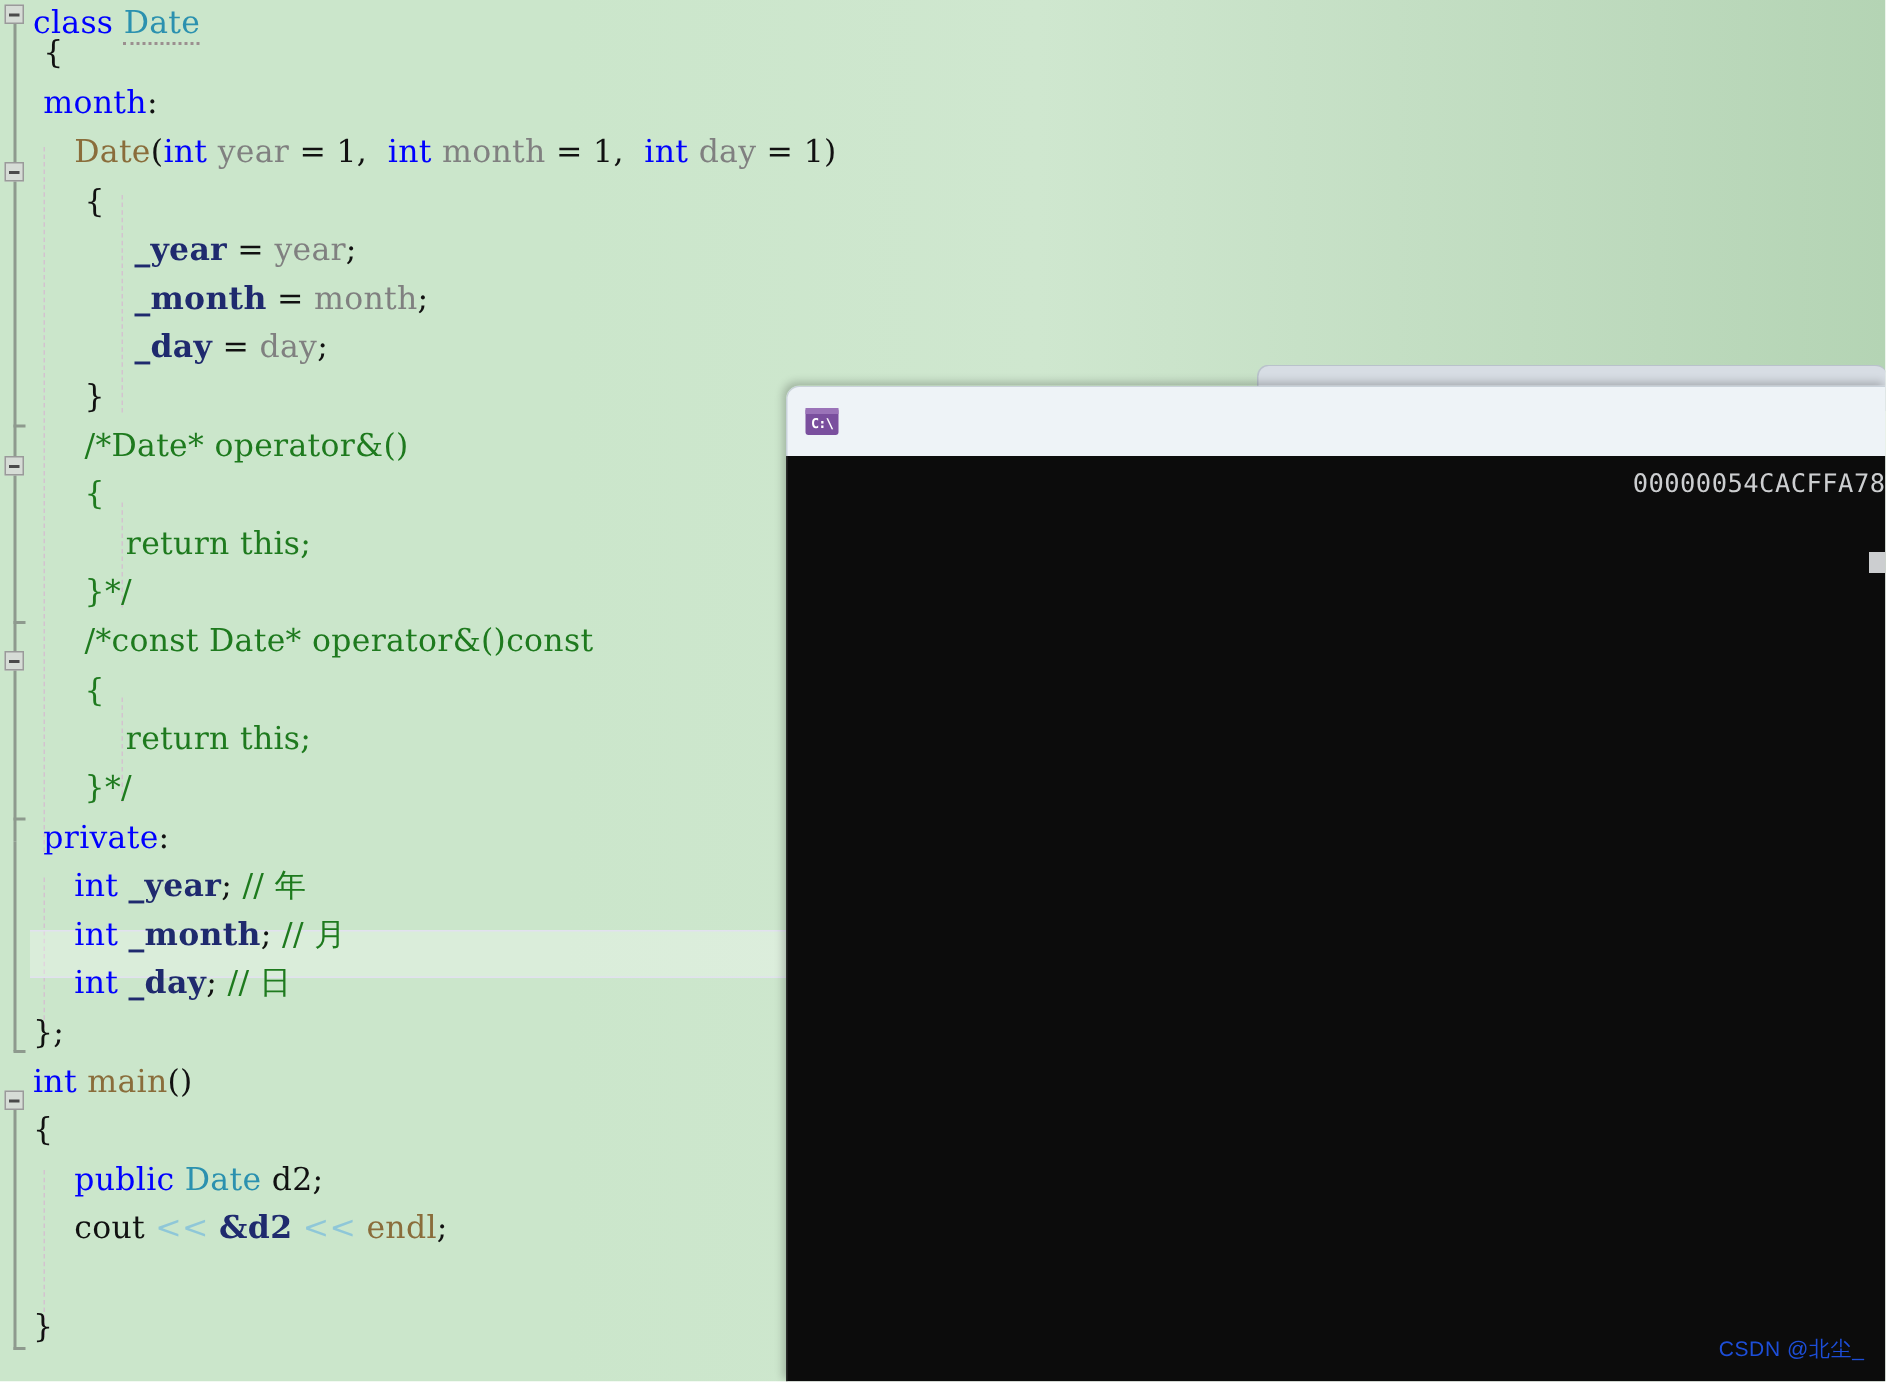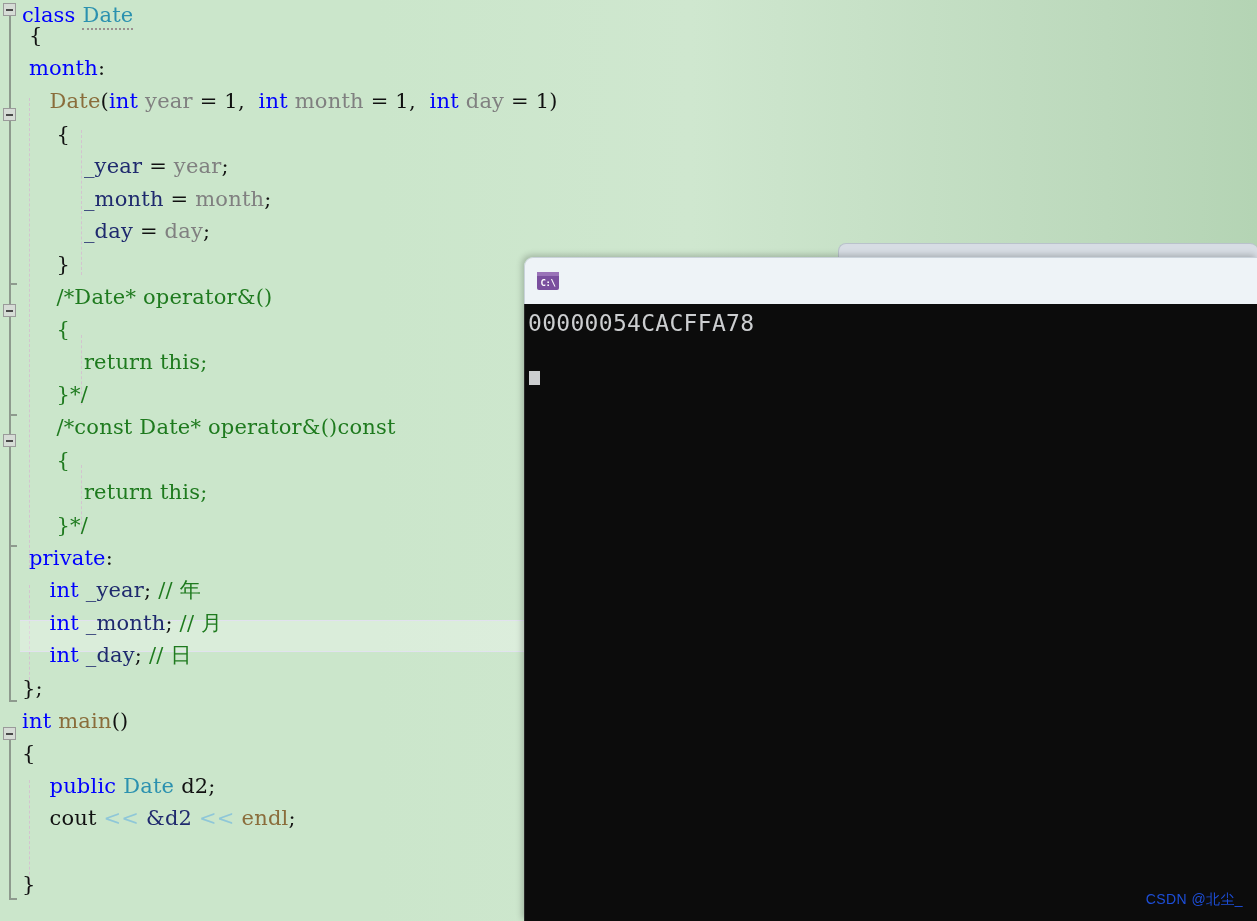--- a/index.html
+++ b/index.html
@@ -96,21 +96,21 @@
 
   
   .kw      { color: #0000ff; }
   .type    { color: #2b91af; }
   .fn      { color: #8a6d3b; }
   .param   { color: #808080; }
   .num     { color: #111111; }
   .cmt     { color: #1e7a1e; }
   .op      { color: #8fc7d8; }
   .ident   { color: #111111; }
-  .var     { color: #1f2a6e; }
+  .var     { color: #1f2a6e; font-weight: bold; }
   .squig {
     border-bottom: 2px dotted #9b8f8f;
     padding-bottom: 1px;
   }
 
   
   #back-window {
     position: absolute;
     left: 838px; top: 243px;
     width: 419px; height: 30px;
@@ -176,26 +176,27 @@
     position: relative;
     height: 617px;
     background: #0c0c0c;
     border-left: 1px solid #2a2a2a;
     padding: 6px 0 0 2px;
     box-sizing: border-box;
     overflow: hidden;
   }
   .con-line {
     font-family: "DejaVu Sans Mono", monospace;
-    font-size: 23px;
+    font-size: 17px;
     line-height: 26px;
     color: #ccced0;
     white-space: pre;
     padding-left: 1px;
     letter-spacing: 0.3px;
+    text-align: right;
   }
   .con-blank { height: 26px; }
   .con-cursor {
     display: inline-block;
     width: 11px; height: 14px;
     background: #ccced0;
     vertical-align: -2px;
     margin-left: 1px;
   }
 

